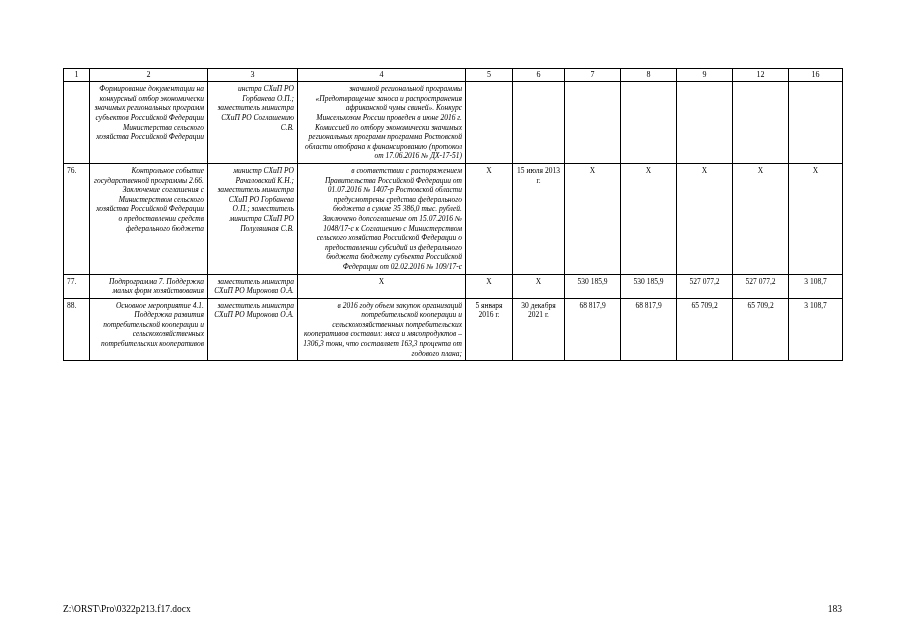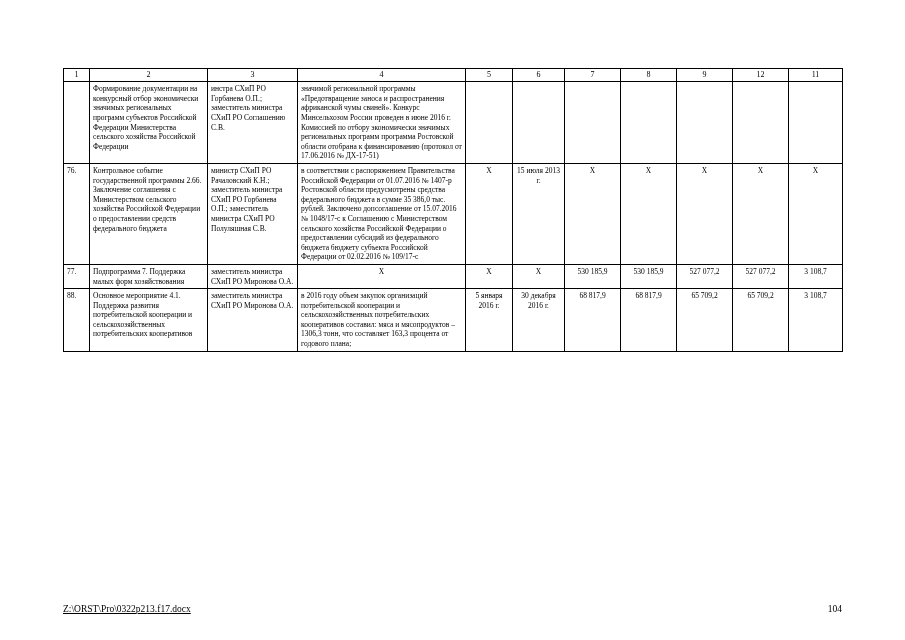--- a/index.html
+++ b/index.html
@@ -41,33 +41,32 @@
   }
   .colnum td {
     text-align: center;
     vertical-align: middle;
     font-size: 8px;
     padding-top: 1px;
     padding-bottom: 1px;
     height: 10px;
   }
   .c-center { text-align: center; }
-  .c-left { text-align: left; }
+  .c-left { text-align: right; font-style: italic; }
   .num-cell { text-align: left; }
   .footer {
     position: absolute;
     left: 63px;
     top: 604px;
     width: 779px;
     font-size: 9.5px;
     font-family: "Liberation Serif", serif;
   }
   .footer .left {
     float: left;
-    text-decoration: underline;
   }
   .footer .right {
     float: right;
   }
   .nowrap { white-space: nowrap; }
 </style>
 </head>
 <body>
 
 <div class="page">
@@ -92,21 +91,21 @@
       <td>1</td>
       <td>2</td>
       <td>3</td>
       <td>4</td>
       <td>5</td>
       <td>6</td>
       <td>7</td>
       <td>8</td>
       <td>9</td>
       <td>12</td>
-      <td>11</td>
+      <td>16</td>
     </tr>
 
     <tr>
       <td class="num-cell"></td>
       <td class="c-left">Формирование документации на конкурсный отбор экономически значимых региональных программ субъектов Российской Федерации Министерства сельского хозяйства Российской Федерации</td>
       <td class="c-left">инстра СХиП РО Горбанева О.П.; заместитель министра СХиП РО Соглашению С.В.</td>
       <td class="c-left">значимой региональной программы «Предотвращение заноса и распространения африканской чумы свиней». Конкурс Минсельхозом России проведен в июне 2016 г. Комиссией по отбору экономически значимых региональных программ программа Ростовской области отобрана к финансированию (протокол от 17.06.2016 № ДХ-17-51)</td>
       <td class="c-center"></td>
       <td class="c-center"></td>
       <td class="c-center"></td>
@@ -143,28 +142,28 @@
       <td class="c-center nowrap">527 077,2</td>
       <td class="c-center nowrap">3 108,7</td>
     </tr>
 
     <tr>
       <td class="num-cell">88.</td>
       <td class="c-left">Основное мероприятие 4.1. Поддержка развития потребительской кооперации и сельскохозяйственных потребительских кооперативов</td>
       <td class="c-left">заместитель министра СХиП РО Миронова О.А.</td>
       <td class="c-left">в 2016 году объем закупок организаций потребительской кооперации и сельскохозяйственных потребительских кооперативов составил: мяса и мясопродуктов – 1306,3 тонн, что составляет 163,3 процента от годового плана;</td>
       <td class="c-center">5 января 2016 г.</td>
-      <td class="c-center">30 декабря 2016 г.</td>
+      <td class="c-center">30 декабря 2021 г.</td>
       <td class="c-center nowrap">68 817,9</td>
       <td class="c-center nowrap">68 817,9</td>
       <td class="c-center nowrap">65 709,2</td>
       <td class="c-center nowrap">65 709,2</td>
       <td class="c-center nowrap">3 108,7</td>
     </tr>
   </tbody>
     </table>
 
   <div class="footer">
     <span class="left">Z:\ORST\Pro\0322p213.f17.docx</span>
-    <span class="right">104</span>
+    <span class="right">183</span>
   </div>
 
 </div>
 
 </body></html>

